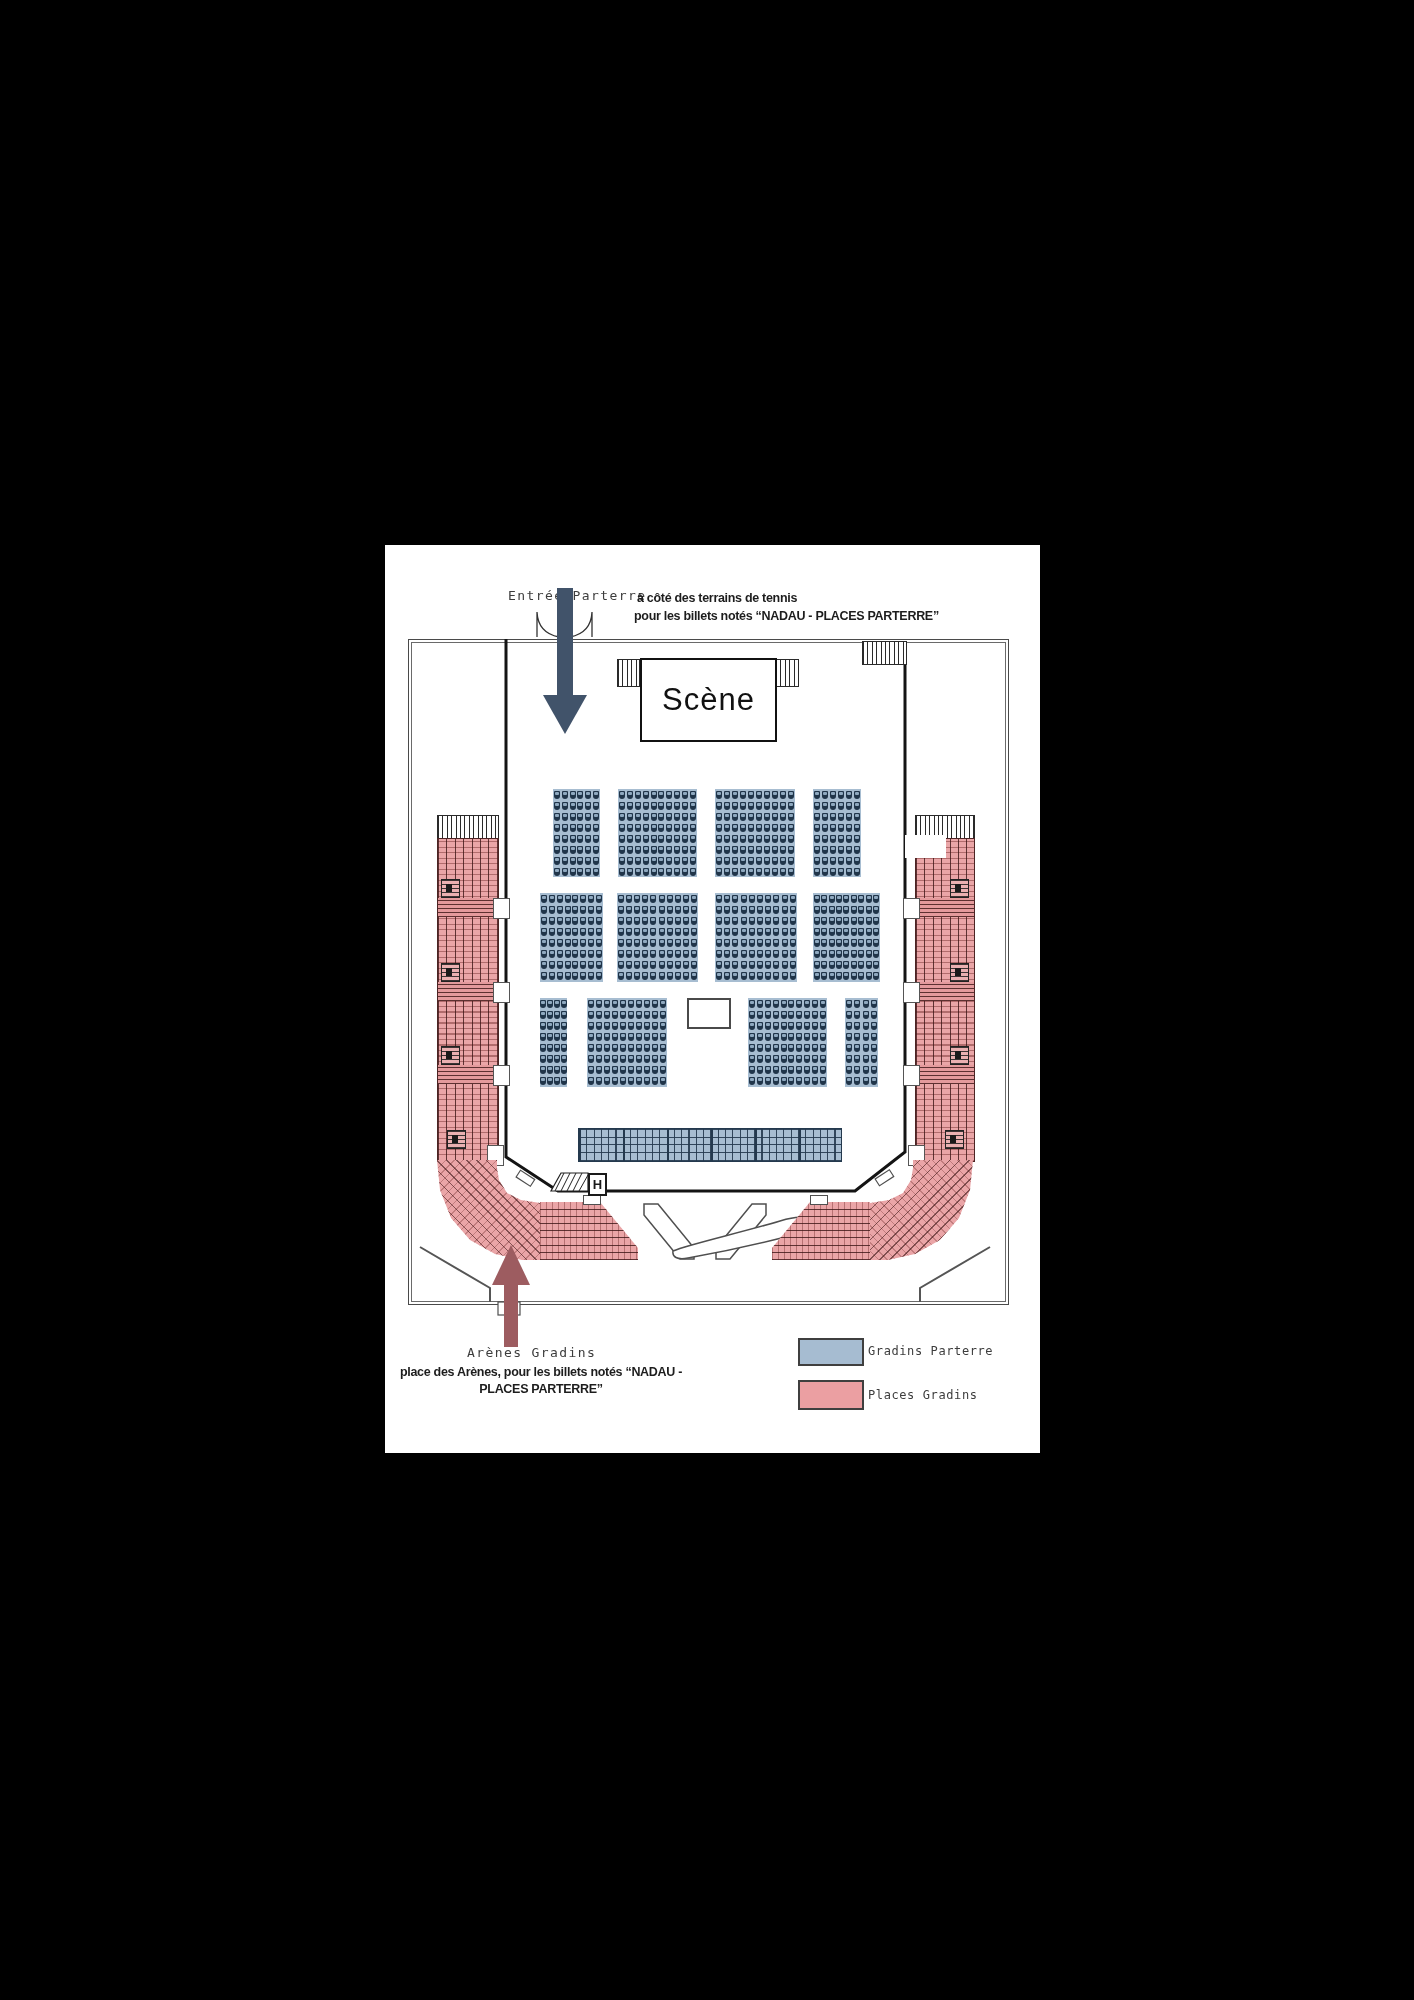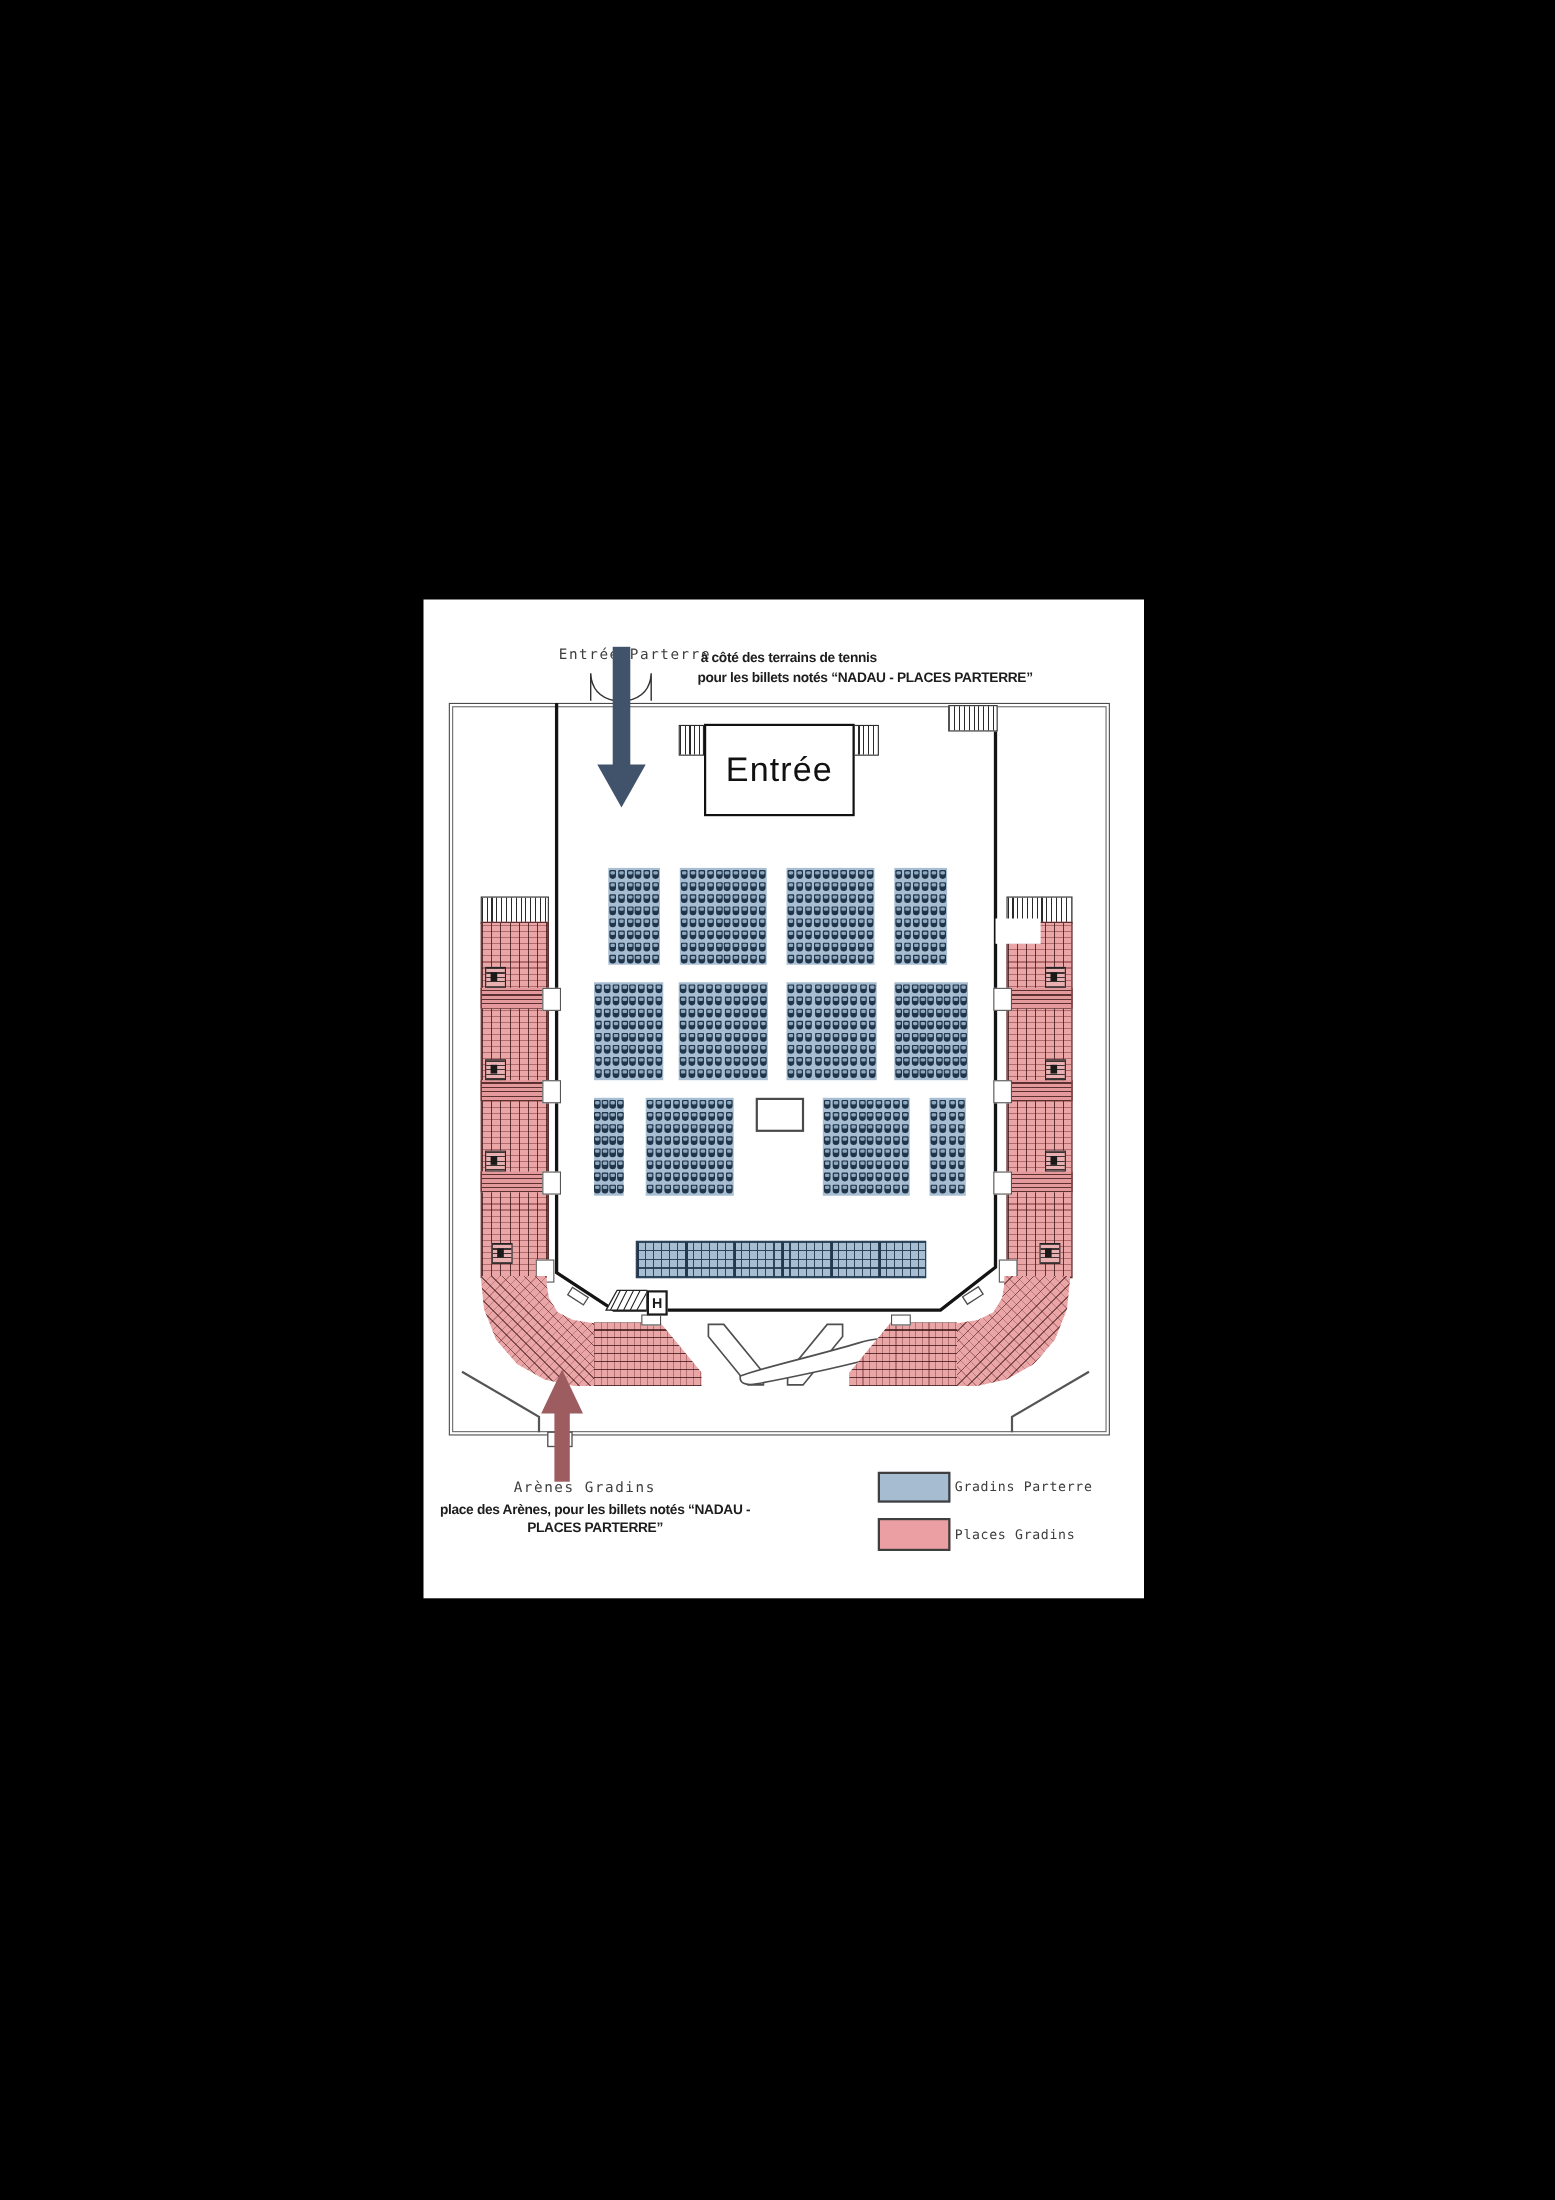--- a/index.html
+++ b/index.html
@@ -112,21 +112,21 @@
       <rect x="132" y="629" width="17" height="8" fill="#fff" stroke="#4f4f4f" stroke-width="1.2" transform="rotate(33 140 633)"></rect>
       <rect x="491" y="629" width="17" height="8" fill="#fff" stroke="#4f4f4f" stroke-width="1.2" transform="rotate(-33 499 633)"></rect>
       <polygon points="176,628 203,628 203,646 166,646" fill="#fff" stroke="#222" stroke-width="1.2"></polygon>
       <path d="M179,628 L170,646 M185,628 L176,646 M191,628 L182,646 M197,628 L188,646 M203,630 L194,646" stroke="#222" stroke-width="1"></path>
     </svg>
 
     <div class="abs stairs" style="left:232px;top:114px;width:21px;height:26px;"></div>
     <div class="abs stairs" style="left:390px;top:114px;width:22px;height:26px;"></div>
     <div class="abs stairs" style="left:477px;top:96px;width:43px;height:22px;"></div>
     <div class="abs stagebox">
-      <span class="stage-label">Entrée</span>
+      <span class="stage-label">Scène</span>
     </div>
 
     <div>
         <div class="pblock" style="left: 168px; top: 244px; width: 47px; height: 88px; grid-template-columns: repeat(6, 1fr); grid-template-rows: repeat(8, 1fr);">
           <span class="seat"></span>
           <span class="seat"></span>
           <span class="seat"></span>
           <span class="seat"></span>
           <span class="seat"></span>
           <span class="seat"></span>

